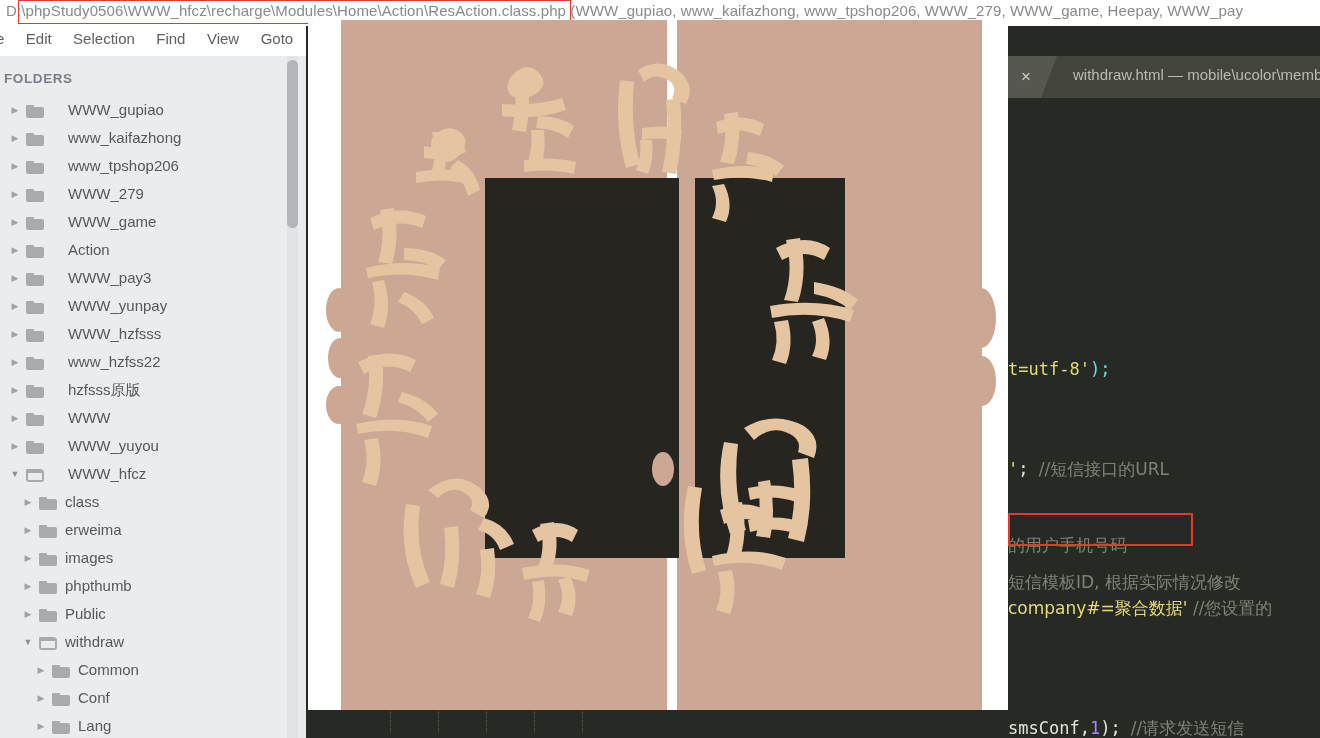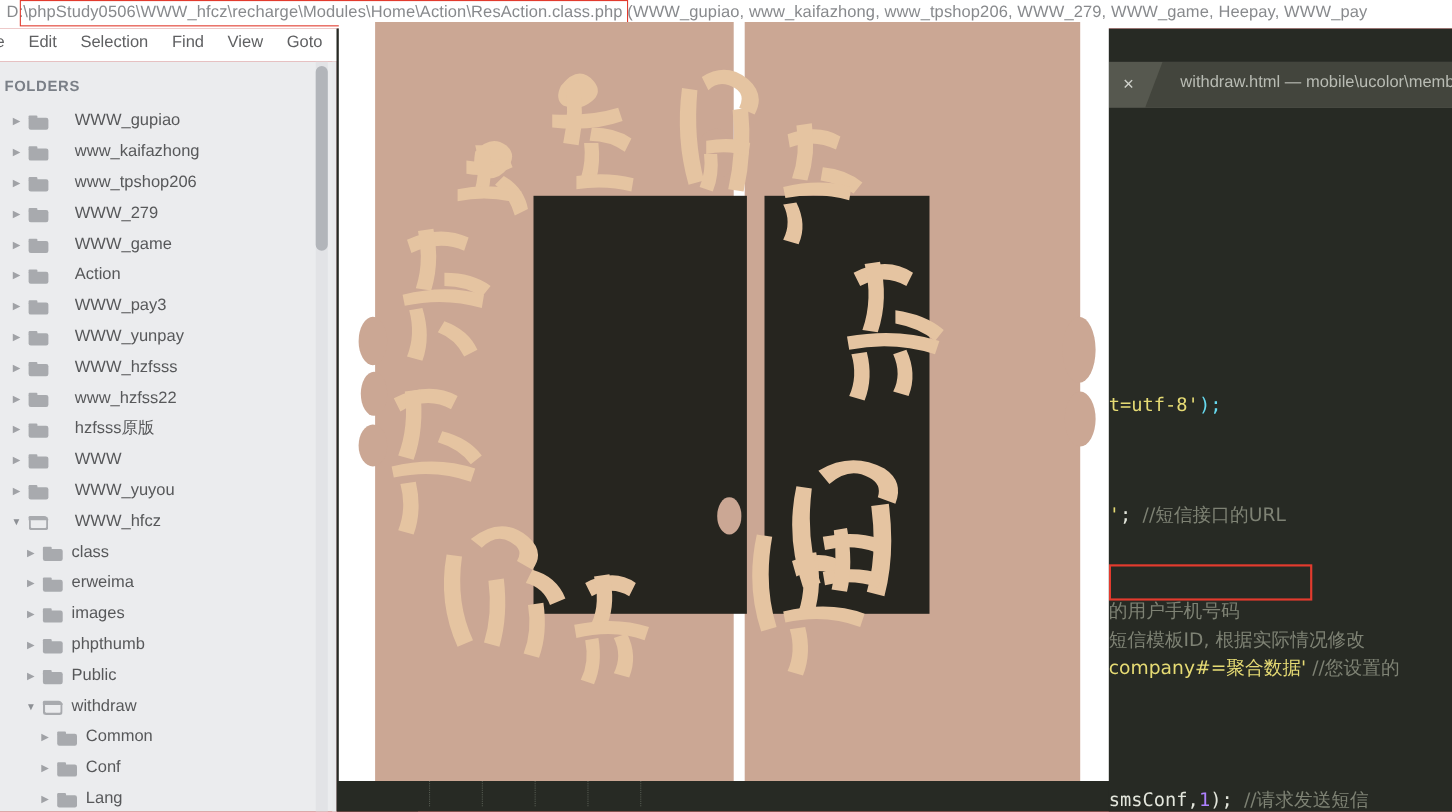--- a/index.html
+++ b/index.html
@@ -539,21 +539,21 @@
 
   <div class="rightpanel">
     <div class="rp-titlebar">
       <div class="rp-close">×</div>
       <div class="rp-tab"></div>
       <div class="rp-tab-label">withdraw.html — mobile\ucolor\memb</div>
     </div>
     <div class="rp-code" id="rp-code">
         <div class="rp-line" style="top: 258px; left: 0px;"><span class="c-str">t=utf-8'</span><span class="c-blue">);</span></div>
         <div class="rp-line" style="top: 358px; left: 0px;"><span class="c-str">'</span><span class="c-punc">; </span><span class="c-comment rp-cjk">//短信接口的URL</span></div>
-        <div class="rp-line" style="top: 445px; left: 0px;"><span class="c-comment rp-cjk">的用户手机号码</span></div>
+        <div class="rp-line" style="top: 434px; left: 0px;"><span class="c-comment rp-cjk">的用户手机号码</span></div>
         <div class="rp-line" style="top: 471px; left: 0px;"><span class="c-comment rp-cjk">短信模板ID, 根据实际情况修改</span></div>
         <div class="rp-line" style="top: 497px; left: 0px;"><span class="c-str rp-cjk">company#=聚合数据'</span><span class="c-comment rp-cjk"> //您设置的</span></div>
         <div class="rp-line" style="top: 571px; left: 0px; margin-top: 46px;"><span class="c-punc">smsConf,</span><span class="c-num">1</span><span class="c-punc">); </span><span class="c-comment rp-cjk">//请求发送短信</span></div>
       </div>
     <div class="rp-hl-box"></div>
   </div>
 
   <div class="overlay">
     <div class="ov-panel left"></div>
     <div class="ov-panel right"></div>

